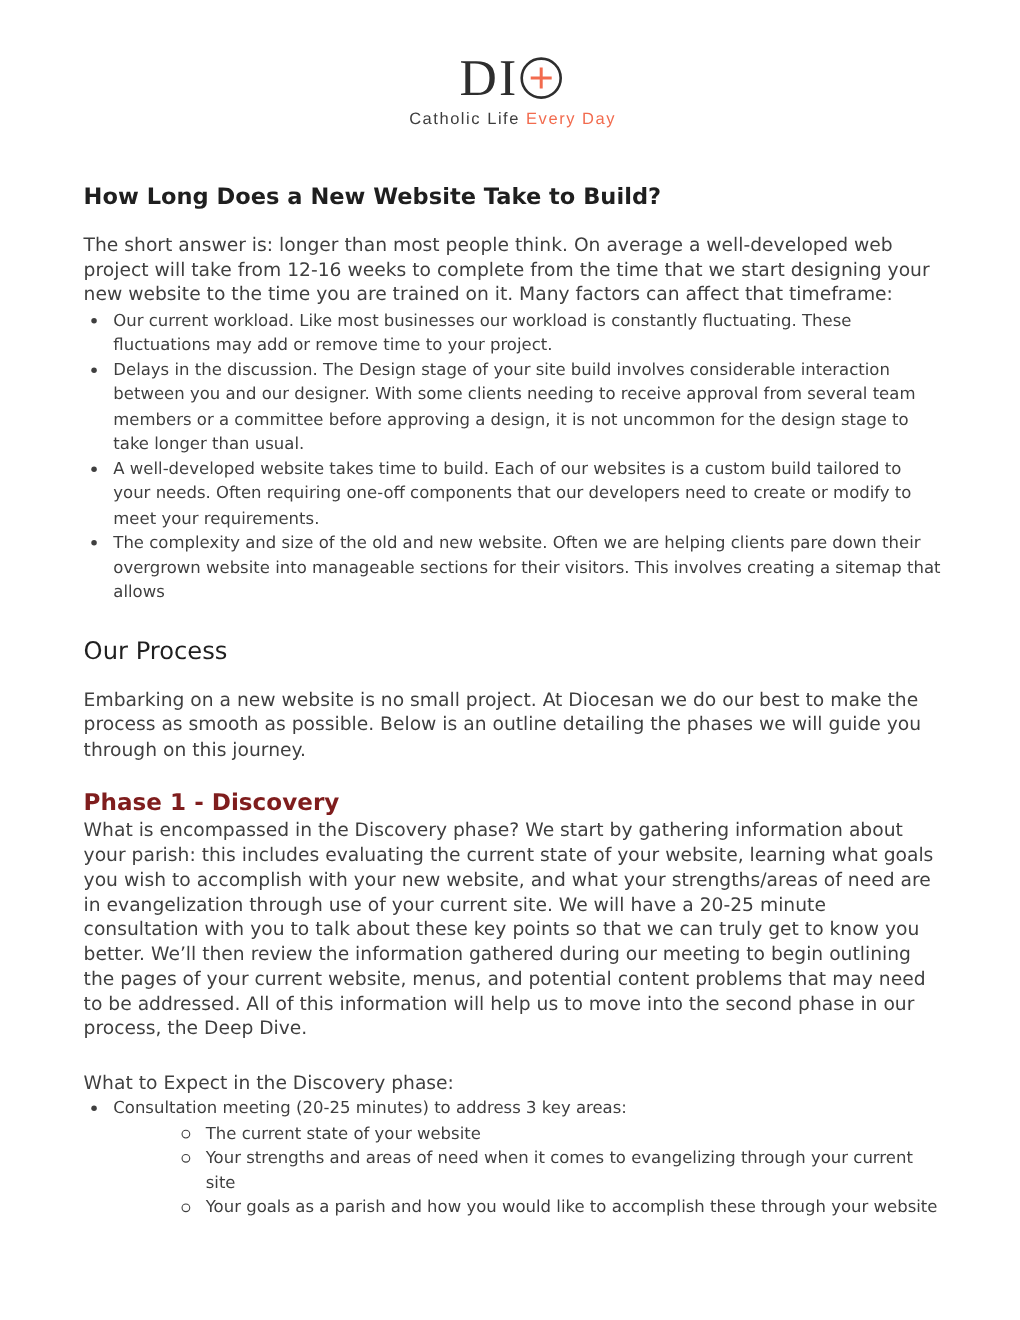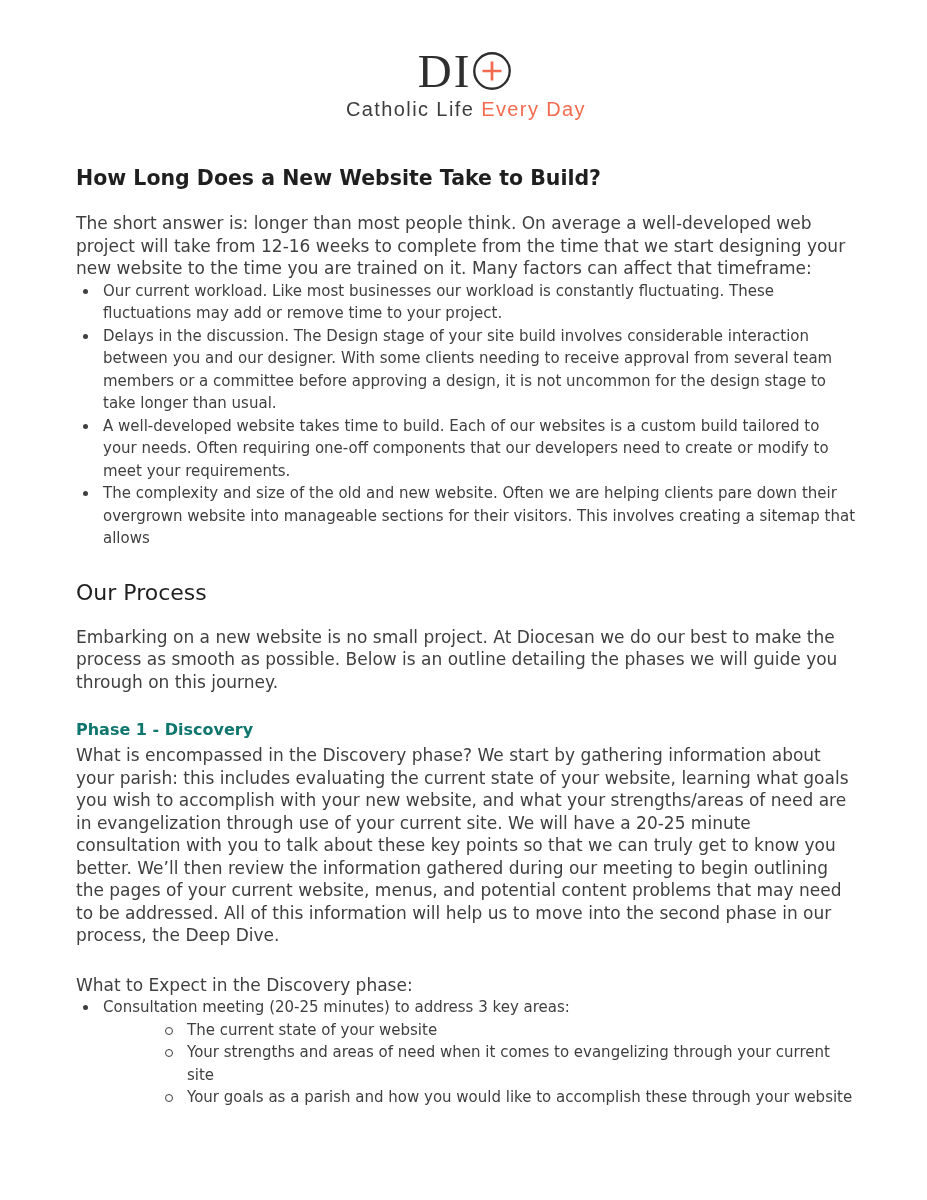--- a/index.html
+++ b/index.html
@@ -30,21 +30,21 @@
     height: 52px;
   }
   .logo-o {
     display: inline-flex;
     width: 40px; height: 40px;
     margin: 0 2px 0 1px;
   }
   .logo-tagline {
     margin-top: 3px;
     font-family: "Liberation Sans", sans-serif;
-    font-size: 20px;
+    font-size: 15px;
     letter-spacing: 1.4px;
     color: #3d3d3d;
     line-height: 18px;
   }
   .logo-tagline .accent { color: #f26b4e; }
 
   
   .h1 {
     margin-top: 46px;
     font-size: 20.5px;
@@ -55,23 +55,23 @@
   .h2 {
     margin-top: 28px;
     font-size: 22px;
     font-weight: normal;
     color: #1f1f1f;
     line-height: 30px;
   }
   .h3 {
     margin-top: 25px;
     margin-bottom: 3px;
-    font-size: 16px;
+    font-size: 21px;
     font-weight: bold;
-    color: #0f766e;
+    color: #7f1d1d;
     line-height: 23px;
   }
   p.body-text {
     font-size: 17px;
     line-height: 22.5px;
     color: #3f3f3f;
   }
   .intro { margin-top: 20px; }
   .process-intro { margin-top: 18px; }
   .discovery-body { margin-top: 2px; }

